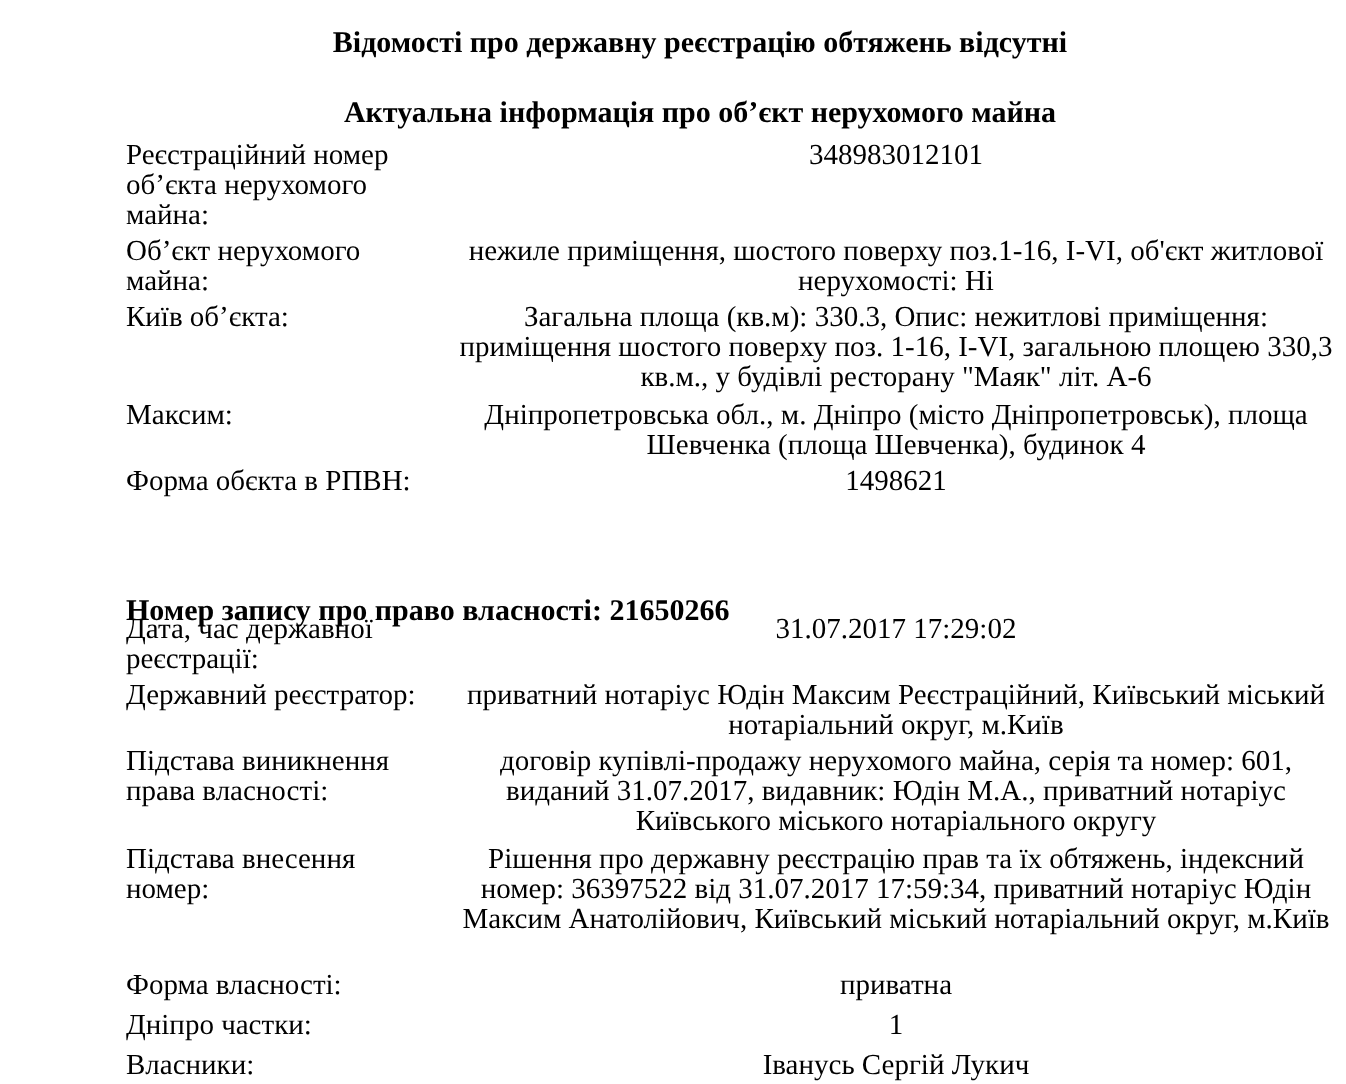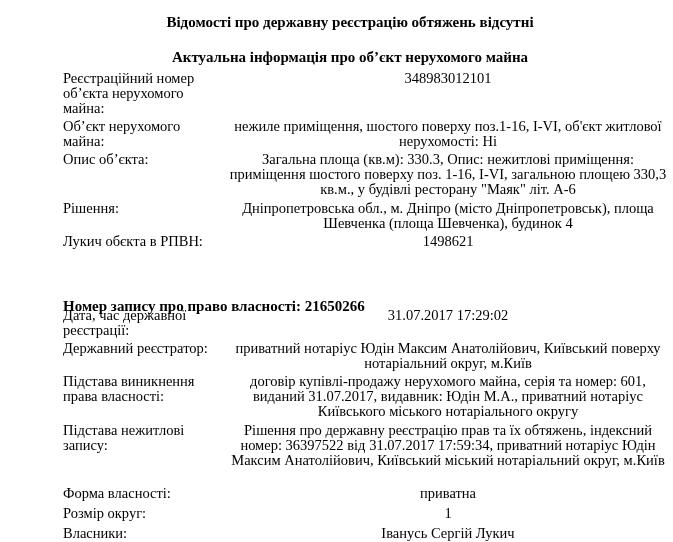--- a/index.html
+++ b/index.html
@@ -33,64 +33,64 @@
     <div class="label">Реєстраційний номер об’єкта нерухомого майна:</div>
     <div class="value">348983012101</div>
   </div>
 
   <div class="row" style="top:119px;">
     <div class="label">Об’єкт нерухомого майна:</div>
     <div class="value">нежиле приміщення, шостого поверху поз.1-16, I-VI, об'єкт житлової нерухомості: Ні</div>
   </div>
 
   <div class="row" style="top:152px;">
-    <div class="label">Опис об’єкта:</div>
+    <div class="label">Київ об’єкта:</div>
     <div class="value">Загальна площа (кв.м): 330.3, Опис: нежитлові приміщення: приміщення шостого поверху поз. 1-16, I-VI, загальною площею 330,3 кв.м., у будівлі ресторану "Маяк" літ. А-6</div>
   </div>
 
   <div class="row" style="top:201px;">
-    <div class="label">Рішення:</div>
+    <div class="label">Максим:</div>
     <div class="value">Дніпропетровська обл., м. Дніпро (місто Дніпропетровськ), площа Шевченка (площа Шевченка), будинок 4</div>
   </div>
 
   <div class="row" style="top:234px;">
-    <div class="label">Лукич обєкта в РПВН:</div>
+    <div class="label">Форма обєкта в РПВН:</div>
     <div class="value">1498621</div>
   </div>
 
 
   <div class="record" style="top:287px;margin-top:11px;">Номер запису про право власності: 21650266</div>
 
   <div class="row" style="top:308px;">
     <div class="label">Дата, час державної реєстрації:</div>
     <div class="value">31.07.2017 17:29:02</div>
   </div>
 
   <div class="row" style="top:341px;">
     <div class="label">Державний реєстратор:</div>
-    <div class="value">приватний нотаріус Юдін Максим Анатолійович, Київський поверху нотаріальний округ, м.Київ</div>
+    <div class="value">приватний нотаріус Юдін Максим Реєстраційний, Київський міський нотаріальний округ, м.Київ</div>
   </div>
 
   <div class="row" style="top:374px;">
     <div class="label">Підстава виникнення права власності:</div>
     <div class="value">договір купівлі-продажу нерухомого майна, серія та номер: 601, виданий 31.07.2017, видавник: Юдін М.А., приватний нотаріус Київського міського нотаріального округу</div>
   </div>
 
   <div class="row" style="top:423px;">
-    <div class="label">Підстава нежитлові запису:</div>
+    <div class="label">Підстава внесення номер:</div>
     <div class="value">Рішення про державну реєстрацію прав та їх обтяжень, індексний номер: 36397522 від 31.07.2017 17:59:34, приватний нотаріус Юдін Максим Анатолійович, Київський міський нотаріальний округ, м.Київ</div>
   </div>
 
   <div class="row" style="top:486px;">
     <div class="label">Форма власності:</div>
     <div class="value">приватна</div>
   </div>
 
   <div class="row" style="top:506px;">
-    <div class="label">Розмір округ:</div>
+    <div class="label">Дніпро частки:</div>
     <div class="value">1</div>
   </div>
 
   <div class="row" style="top:526px;">
     <div class="label">Власники:</div>
     <div class="value">Іванусь Сергій Лукич</div>
   </div>
 
 </div>
 

